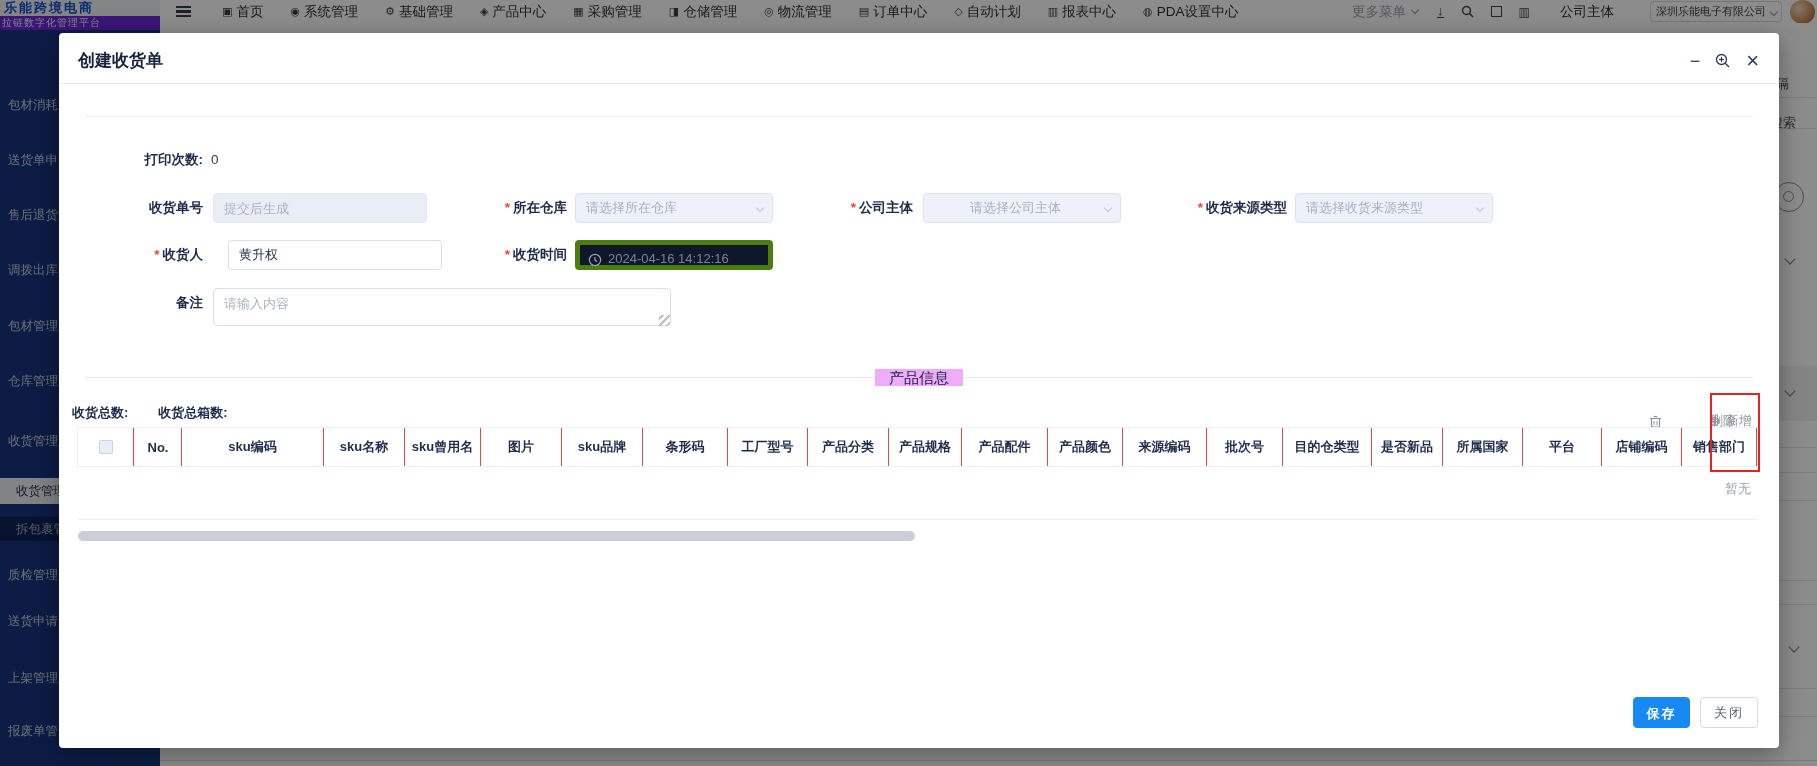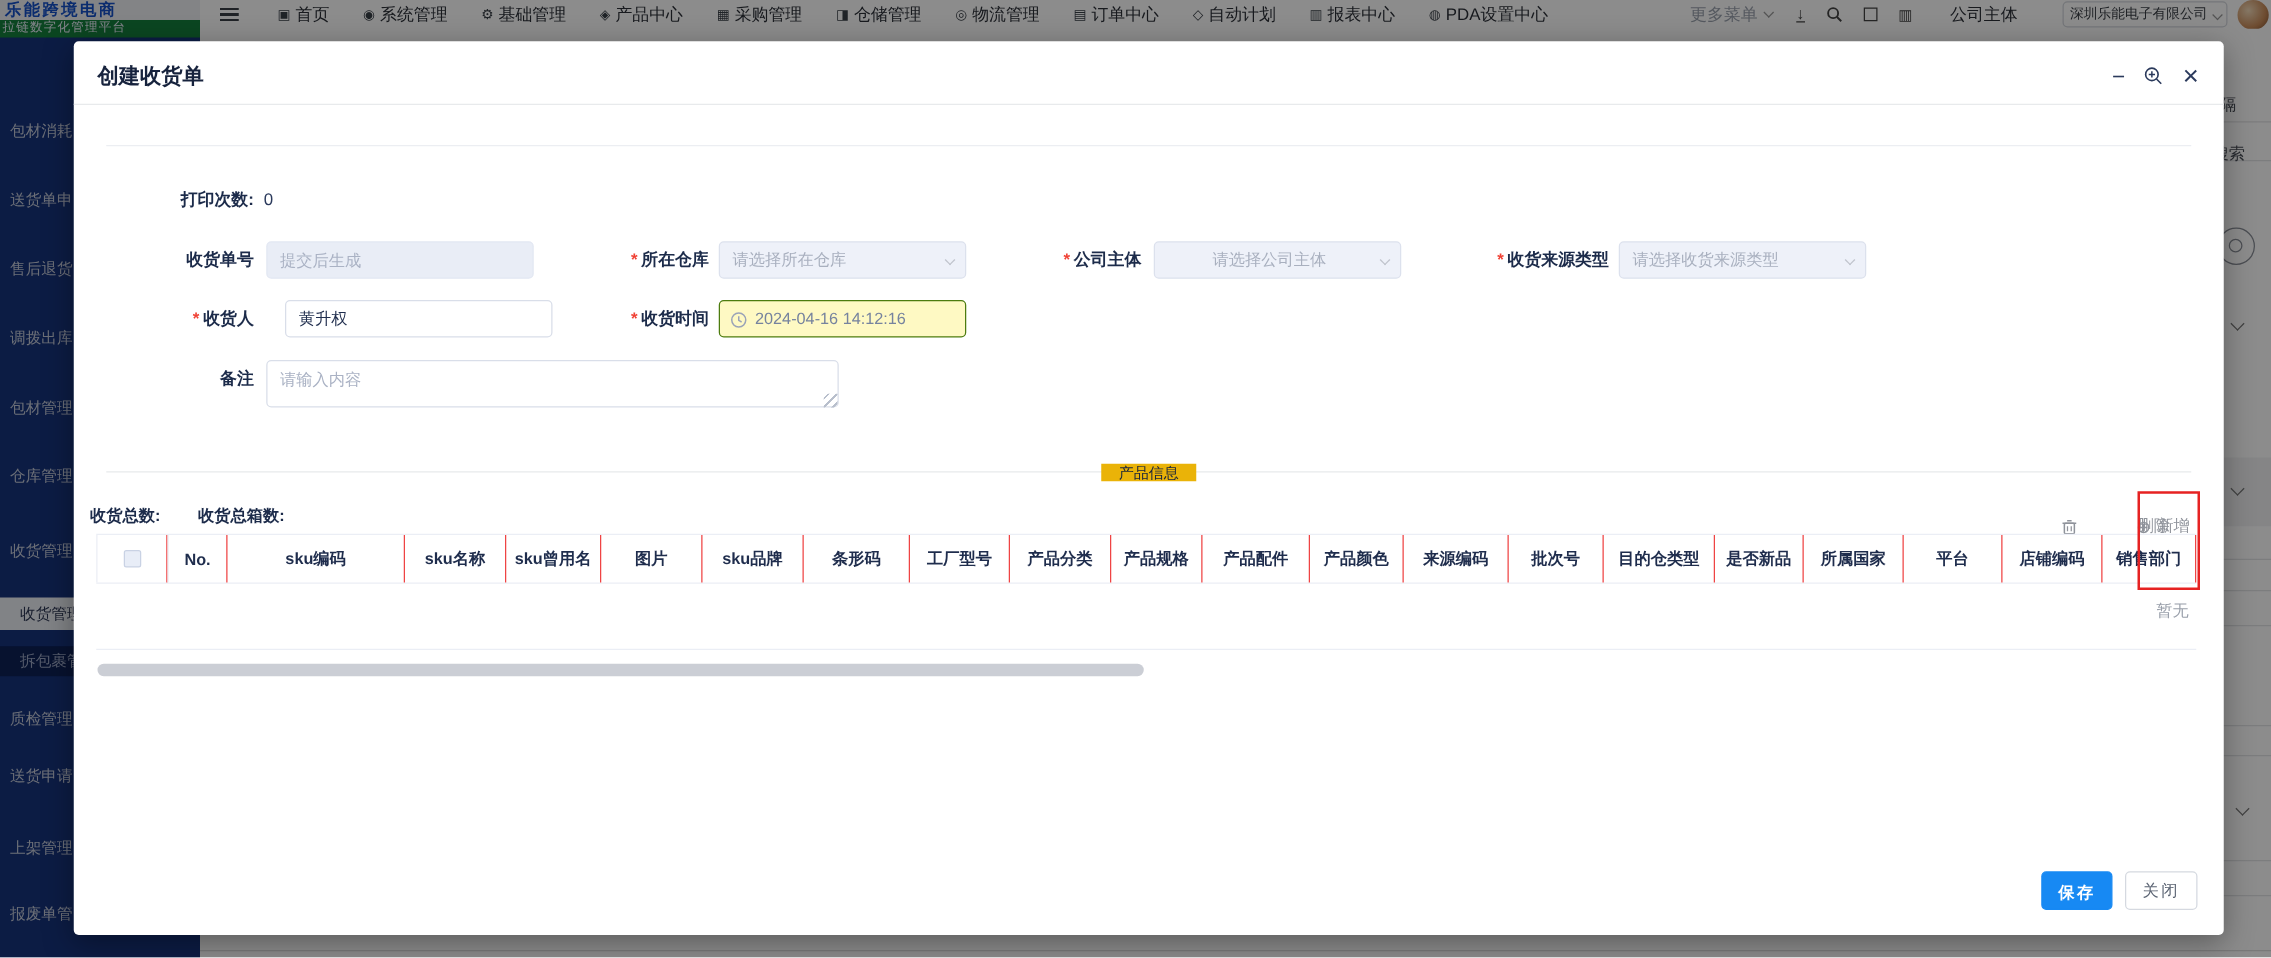--- a/index.html
+++ b/index.html
@@ -3,21 +3,21 @@
 <meta charset="utf-8">
 <style>
   * { margin:0; padding:0; box-sizing:border-box; }
   html,body { width:1817px; height:766px; overflow:hidden; }
   body { font-family:"Liberation Sans","DejaVu Sans",sans-serif; background:#fff; position:relative; color:#333; }
 
   
   .topbar { position:absolute; left:0; top:0; width:1817px; height:23px; background:#fff; z-index:1; }
   .logo { position:absolute; left:0; top:0; width:160px; height:30px; z-index:2; }
   .logo-l1 { height:16px; background:#eef0f5; color:#1550c8; font-weight:bold; font-size:13px; line-height:16px; padding-left:4px; letter-spacing:2px; white-space:nowrap; overflow:hidden; }
-  .logo-l2 { height:14px; background:#15803d; color:#e8edf8; font-size:10px; line-height:14px; padding-left:2px; letter-spacing:1px; white-space:nowrap; overflow:hidden; }
+  .logo-l2 { height:14px; background:#6d28d9; color:#e8edf8; font-size:10px; line-height:14px; padding-left:2px; letter-spacing:1px; white-space:nowrap; overflow:hidden; }
   .burger { position:absolute; left:176px; top:6px; width:15px; height:11px;
             background:repeating-linear-gradient(#3a3f46 0 2px, transparent 2px 4.5px); }
   .menu { position:absolute; left:222px; top:0; height:23px; display:flex; gap:27px; align-items:center; white-space:nowrap; }
   .mi { display:flex; align-items:center; gap:4px; font-size:13.5px; color:#2c3038; cursor:pointer; }
   .mic { font-size:11px; color:#3a4048; }
   .more { position:absolute; left:1352px; top:0; height:23px; display:flex; align-items:center; gap:6px; font-size:13.5px; color:#9ca3af; }
   .tb-icons { position:absolute; left:1437px; top:0; height:23px; display:flex; gap:17px; align-items:center; color:#444; }
   .dl { font-size:13px; border-bottom:1.5px solid #444; line-height:11px; height:13px; }
   .sq { width:11px; height:11px; border:1.5px solid #444; }
   .grid-ic { font-size:12px; color:#444; }
@@ -67,30 +67,30 @@
   .star { color:#f04134; margin-right:3px; font-weight:bold; }
   .print-val { position:absolute; left:152px; font-size:13.5px; color:#2b3a5c; height:30px; line-height:30px; }
 
   .ctrl { position:absolute; height:30px; border-radius:4px; font-size:13px; }
   input.ctrl, textarea.ctrl { outline:none; font-family:inherit; }
   .in-disabled { background:#e9edf6; border:1px solid #e2e7f2; color:#c2410c; padding:0 10px; }
   .in-disabled::placeholder { color:#aab2c4; }
   .in-normal { background:#fff; border:1px solid #d9dee9; color:#1f2d4d; padding:0 10px;margin-left:15px; }
   .sel { background:#eef1f9; border:1px solid #dce1ed; color:#a9b0bf; line-height:28px; padding:0 24px 0 10px; white-space:nowrap; overflow:hidden; }
   .sel .chev { position:absolute; right:9px; top:11px; border-color:#c0c4cc; }
-  .dt { background:#fef9c3; border:1px solid #4d7c0f; color:#76839e; line-height:28px; padding:0 8px 0 28px; white-space:nowrap; }
+  .dt { background:#0f172a; border:5px solid #4d7c0f; color:#76839e; line-height:28px; padding:0 8px 0 28px; white-space:nowrap; }
   .dt svg { position:absolute; left:8px; top:8px; }
   textarea.ctrl { height:38px; resize:none; padding:6px 10px; background:#fff; border:1px solid #d9dee9; color:#1f2d4d; }
   textarea.ctrl::placeholder { color:#aab2c4; }
   .resize-grip { position:absolute; width:11px; height:11px;
       background:repeating-linear-gradient(-45deg, transparent 0 2px, #b8bfcc 2px 3.5px, transparent 3.5px 5px); }
 
   .sec-divider { position:absolute; left:26px; top:344px; width:1668px; height:1px; background:#e8eaec; }
   .sec-title { position:absolute; left:0; top:336px; width:1720px; text-align:center; }
-  .sec-title span { background:#eab308; padding:0 14px; font-size:12px; color:#17233d; }
+  .sec-title span { background:#f0abfc; padding:0 14px; font-size:15px; color:#17233d; }
 
   .totals { position:absolute; left:13px; top:371px; font-size:13px; font-weight:bold; color:#1c2b4a; }
   .totals span { margin-right:30px; }
 
   .tbl-actions { position:absolute; top:378px; height:20px; display:flex; align-items:center; gap:5px; font-size:13px; color:#8f939b; cursor:pointer; }
   .act-del { left:1590px;gap:48px; }
   .act-add { left:1650px; }
   .plus-ic { font-size:14px; line-height:14px; }
 
   .red-rect { position:absolute; left:1651px; top:360px; width:50px; height:79px; border:2px solid #e62222; z-index:12; pointer-events:none; }

